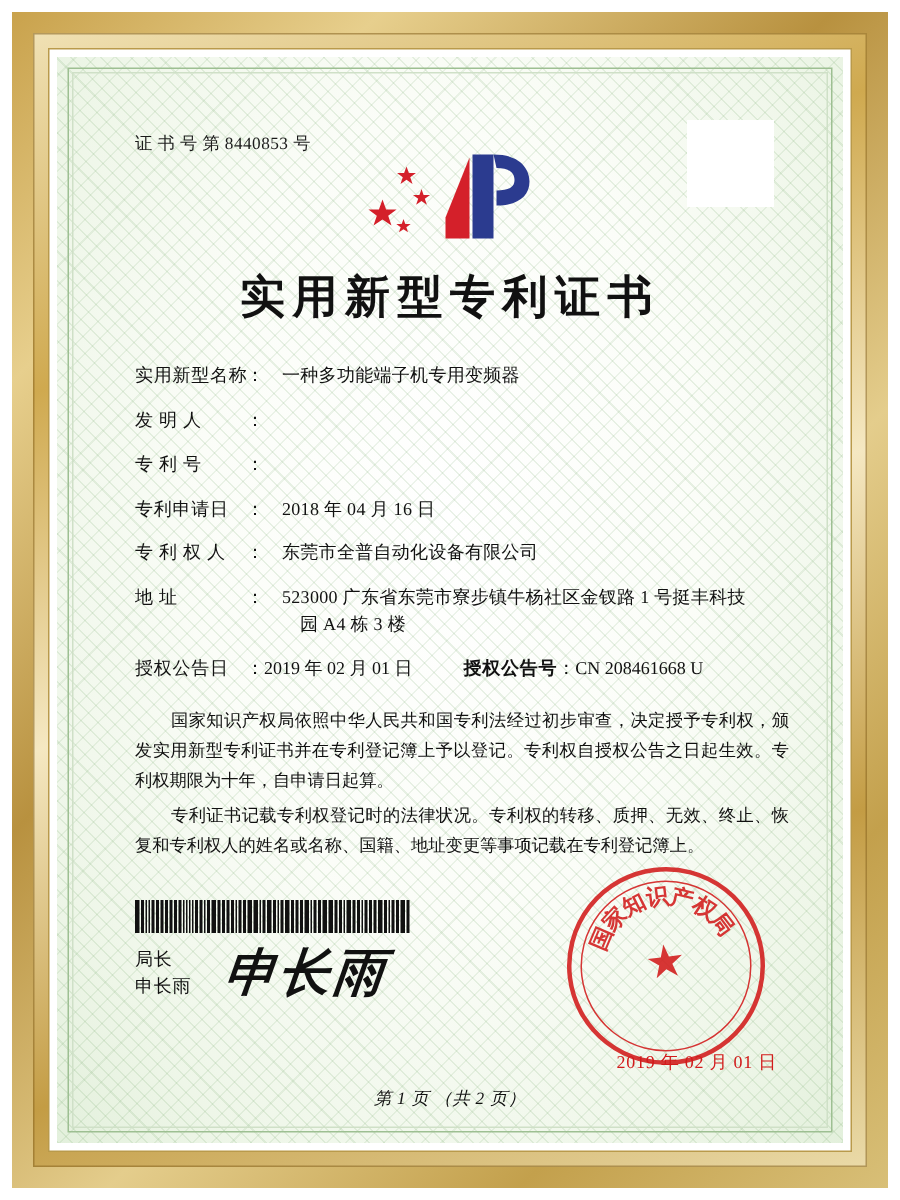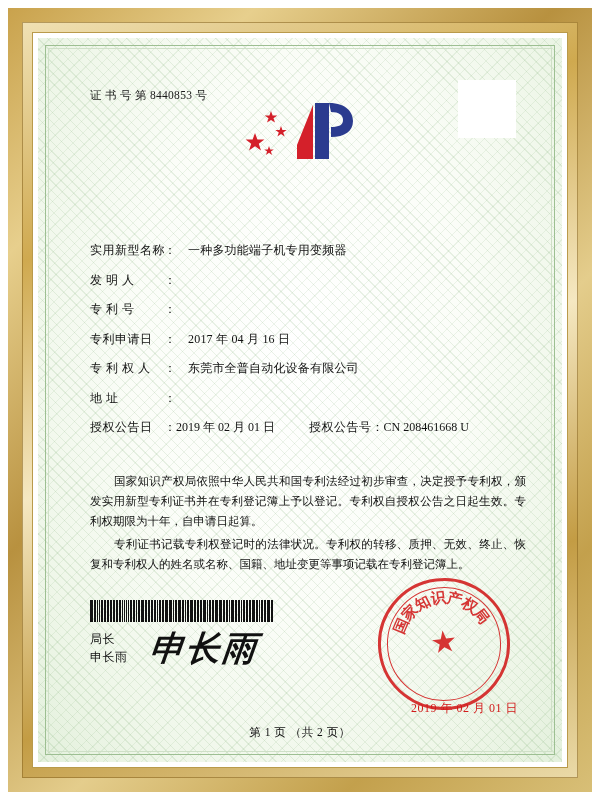--- a/index.html
+++ b/index.html
@@ -176,20 +176,21 @@
     display: flex;
     flex: 0 0 auto;
   }
   .row-inline .right-part {
     display: flex;
     margin-left: 34px;
   }
   .right-label {
     white-space: nowrap;
     letter-spacing: .5px;
+    font-weight: bold;
   }
 
   
   .paras {
     position: absolute;
     left: 52px;
     right: 36px;
     top: 434px;
     font-size: 11.5px;
     line-height: 1.72;
@@ -293,20 +294,21 @@
 
   
   .footer {
     position: absolute;
     left: 0; right: 0;
     bottom: 22px;
     text-align: center;
     font-size: 11.5px;
     color: #111;
     letter-spacing: .5px;
+    font-style: italic;
   }
 </style>
 </head>
 <body>
 
 <div class="page">
   <div class="frame-outer">
     <div class="frame-bevel"></div>
     <div class="frame-inner-line"></div>
 
@@ -330,20 +332,21 @@
             <polygon points="46,27 47.4,31 51.7,31 48.2,33.5 49.6,37.5 46,35 42.4,37.5 43.8,33.5 40.3,31 44.6,31"></polygon>
             <polygon points="34,47 35.2,50.4 38.8,50.4 35.9,52.5 37,55.9 34,53.8 31,55.9 32.1,52.5 29.2,50.4 32.8,50.4"></polygon>
           </g>
 
           <path d="M62 60 L78 60 L78 6 L62 46 Z" fill="#d4202a"></path>
           <path d="M80 60 L94 60 L94 4 L80 4 Z" fill="#2b3b8f"></path>
           <path d="M94 4 C112 4 118 14 118 22 C118 32 110 38 96 38 L96 28 C104 28 108 26 108 21 C108 16 104 13 96 13 Z" fill="#2b3b8f"></path>
         </svg>
       </div>
 
+      <div class="title">实用新型专利证书</div>
 
       <div class="fields">
 
         <div class="field-row">
           <span class="field-label">实用新型名称</span>
           <span class="field-colon">：</span>
           <span class="field-value">一种多功能端子机专用变频器</span>
         </div>
 
         <div class="field-row">
@@ -352,32 +355,36 @@
         </div>
 
         <div class="field-row">
           <span class="field-label">专 利 号</span>
           <span class="field-colon">：</span>
         </div>
 
         <div class="field-row">
           <span class="field-label">专利申请日</span>
           <span class="field-colon">：</span>
-          <span class="field-value">2017 年 04 月 16 日</span>
+          <span class="field-value">2018 年 04 月 16 日</span>
         </div>
 
         <div class="field-row">
           <span class="field-label">专 利 权 人</span>
           <span class="field-colon">：</span>
           <span class="field-value">东莞市全普自动化设备有限公司</span>
         </div>
 
         <div class="field-row">
           <span class="field-label">地 址</span>
           <span class="field-colon">：</span>
+          <span class="field-value">
+            <span>523000  广东省东莞市寮步镇牛杨社区金钗路 1 号挺丰科技</span>
+            <span class="line2">园 A4 栋 3 楼</span>
+          </span>
         </div>
 
         <div class="row-inline">
           <span class="left-part">
             <span class="field-label">授权公告日</span>
             <span class="field-colon">：</span>
             <span>2019 年 02 月 01 日</span>
           </span>
           <span class="right-part">
             <span class="right-label">授权公告号</span>

